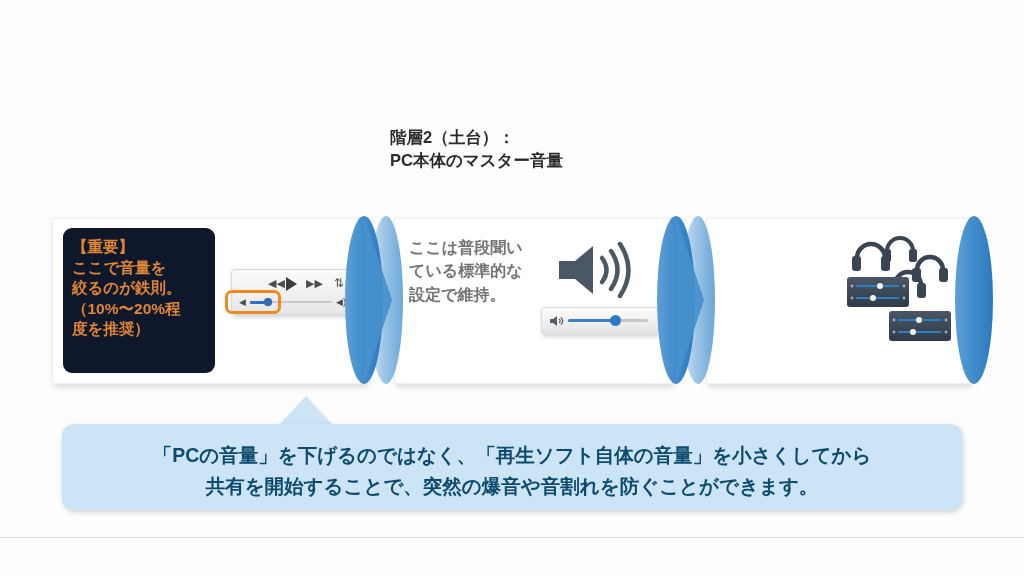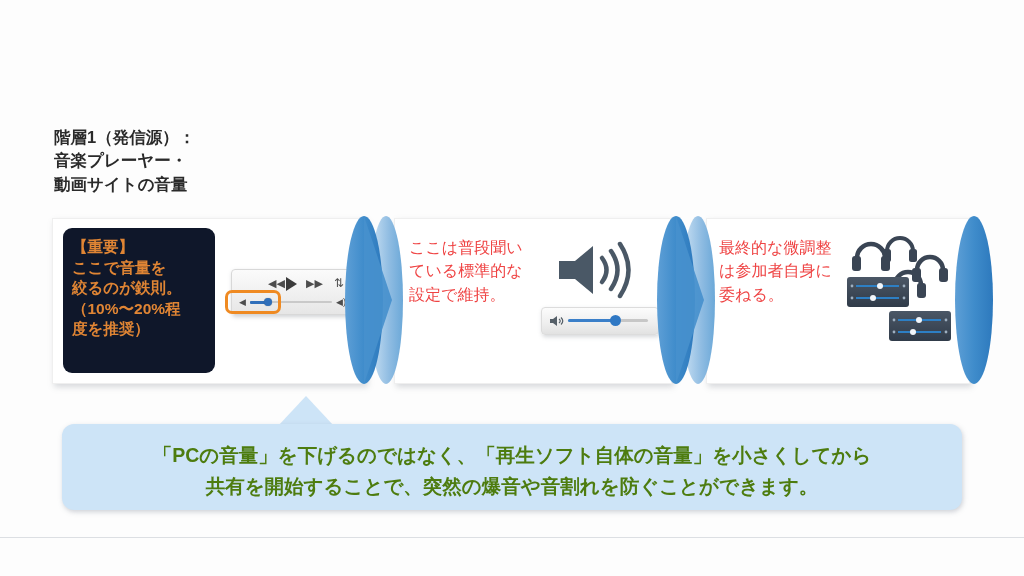--- a/index.html
+++ b/index.html
@@ -143,24 +143,24 @@
     height: 24px;
     border: 3px solid #ef8a22;
     border-radius: 7px;
     box-sizing: border-box;
   }
 
   
   .panel-text {
     position: absolute;
     font-size: 16px;
-    color: #ef4444;
+    color: #737373;
     line-height: 1.46;
     white-space: pre-line;
-    font-weight: normal;
+    font-weight: bold;
   }
   #p2-text { left: 14px; top: 17px; width: 130px; }
   #p3-text { left: 12px; top: 17px; width: 128px; }
 
   #spk-wrap {
     position: absolute;
     left: 150px;
     top: 15px;
     width: 110px;
     height: 72px;
@@ -229,43 +229,42 @@
     border-right: 28px solid transparent;
     border-bottom: 30px solid #cde4f7;
   }
   #callout-text {
     position: absolute;
     left: 0; right: 0;
     top: 16px;
     text-align: center;
     font-size: 19.5px;
     font-weight: bold;
-    color: #4d7c0f;
+    color: #0c4a6e;
     line-height: 1.6;
     white-space: pre-line;
   }
 
   #divider {
     position: absolute;
     left: 0;
     top: 537px;
     width: 1024px;
     height: 1px;
     background: #dcdfe3;
   }
 </style>
 </head>
 <body>
 
 <div id="stage">
 
 
-  <div class="col-head" id="head1">階層1（発信源）：
-音楽プレーヤー・
-動画サイトの音量</div>
+  <div class="col-head" id="head2">階層2（土台）：
+PC本体のマスター音量</div>
 
   <div class="panel" id="panel1">
 
     <div id="note-card">
       <div id="note-text">【重要】
 ここで音量を
 絞るのが鉄則。
 （10%〜20%程
 度を推奨）</div>
     </div>
@@ -309,23 +308,20 @@
         <path d="M10 4 Q12.5 6 10 8" stroke="#555f68" stroke-width="1.2" fill="none"></path>
         <path d="M12 2.5 Q15.5 6 12 9.5" stroke="#555f68" stroke-width="1.2" fill="none"></path>
       </svg>
       <div class="ss-track"></div>
       <div class="ss-fill"></div>
       <div class="ss-knob"></div>
     </div>
   </div>
 
   <div class="panel" id="panel3">
-    <div class="panel-text" id="p3-text">最終的な微調整
-は参加者自身に
-委ねる。</div>
 
     <div style="position:absolute;left:140px;top:6px;width:118px;height:118px;">
       <svg viewBox="0 0 118 118" width="118" height="118">
         <defs>
           <linearGradient id="mixg" x1="0" y1="0" x2="0" y2="1">
             <stop offset="0" stop-color="#4b5766"></stop>
             <stop offset="1" stop-color="#303b49"></stop>
           </linearGradient>
         </defs>
 

